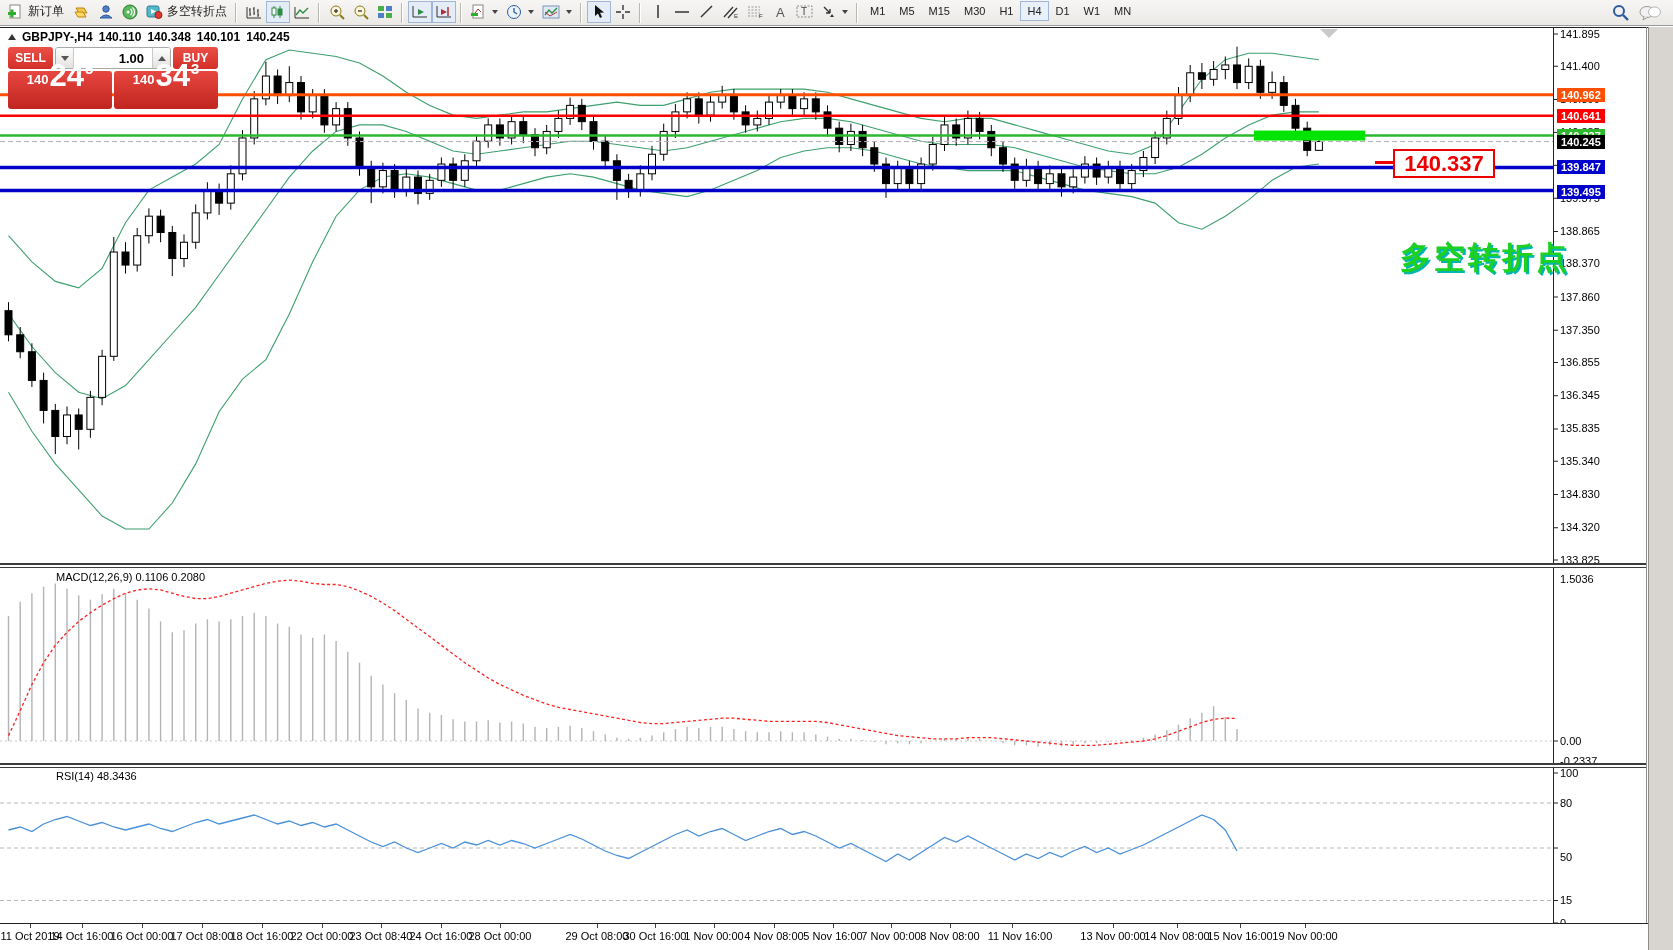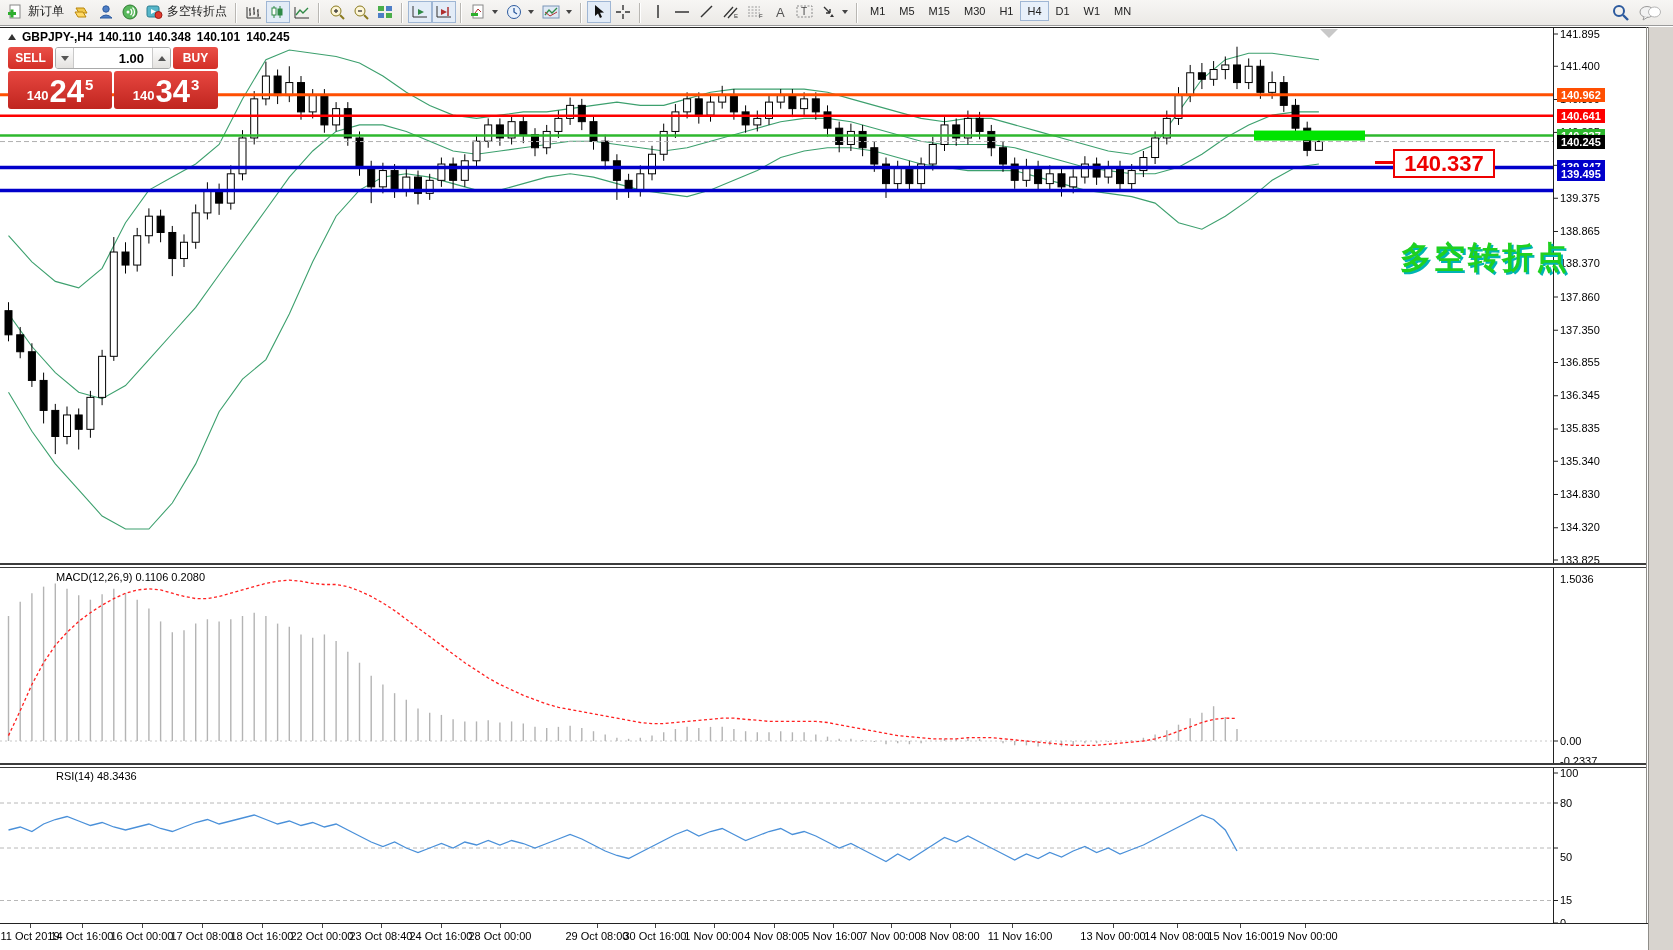--- a/index.html
+++ b/index.html
@@ -47,21 +47,21 @@
   .tp-spin { flex:1; display:flex; border:1px solid #a9a9a9; border-radius:3px; overflow:hidden; background:#fff; }
   .tp-spin-btn { width:18px; background:linear-gradient(#fdfdfd,#e4e2df); border-right:1px solid #c9c9c9;
     display:flex; align-items:center; justify-content:center; }
   .tp-spin-btn.up { border-right:none; border-left:1px solid #c9c9c9; }
   .tri-dn { width:0; height:0; border-left:4px solid transparent; border-right:4px solid transparent; border-top:5px solid #555; }
   .tri-up { width:0; height:0; border-left:4px solid transparent; border-right:4px solid transparent; border-bottom:5px solid #555; }
   .tp-vol { flex:1; font-size:13px; font-weight:bold; color:#000; display:flex; align-items:center;
     justify-content:flex-end; padding-right:8px; }
   .tp-row2 { display:flex; gap:2px; margin-top:2px; height:38px; }
   .tp-price { flex:1; background:linear-gradient(#e74740,#c0251f); border-radius:3px; color:#fff;
-    display:flex; align-items:flex-end; justify-content:center; padding-bottom:2px; }
+    display:flex; align-items:flex-end; justify-content:center; padding-bottom:18px; }
   .tp-pre { font-size:13px; margin-bottom:4px; }
   .tp-big { font-size:31px; line-height:30px; margin:0 1px; }
   .tp-sup { font-size:15px; margin-bottom:14px; }
 
   .ind-label { position:absolute; font-size:11px; color:#000; z-index:6;margin-left:48px; }
 
   
   .axis-col { position:absolute; left:1553px; top:0; width:116px; height:923px; }
   .tick-label { position:absolute; left:7px; font-size:11px; color:#000; white-space:nowrap; }
   .line-label { position:absolute; left:4px; font-size:11px; font-weight:bold; color:#fff;
@@ -758,21 +758,21 @@
         <div class="tick-label" style="top: 395.491px;">135.835</div>
         <div class="tick-label" style="top: 427.755px;">135.340</div>
         <div class="tick-label" style="top: 460.997px;">134.830</div>
         <div class="tick-label" style="top: 494.238px;">134.320</div>
         <div class="tick-label" style="top: 526.503px;">133.825</div>
         <div class="line-label" style="top: 60.8129px; background: rgb(255, 79, 2);">140.962</div>
         <div class="line-label" style="top: 81.7357px; background: rgb(254, 0, 0);">140.641</div>
         <div class="line-label" style="top: 101.55px; background: rgb(46, 184, 46);">140.337</div>
         <div class="line-label" style="top: 107.547px; background: rgb(0, 0, 0);">140.245</div>
         <div class="line-label" style="top: 133.489px; background: rgb(1, 0, 203);">139.847</div>
-        <div class="line-label" style="top: 140px; background: rgb(1, 0, 203);">139.495</div>
+        <div class="line-label" style="top: 158px; background: rgb(1, 0, 203);">139.495</div>
         <div class="tick-label" style="top: 546px;">1.5036</div>
         <div class="tick-label" style="top: 707.5px;">0.00</div>
         <div class="tick-label" style="top: 728px;">-0.2337</div>
         <div class="tick-label" style="top: 739.5px;">100</div>
         <div class="tick-label" style="top: 769.5px;">80</div>
         <div class="tick-label" style="top: 824px;">50</div>
         <div class="tick-label" style="top: 867px;">15</div>
         <div class="tick-label" style="top: 889.5px;">0</div>
       </div>
     <div class="time-axis" id="time-axis">

